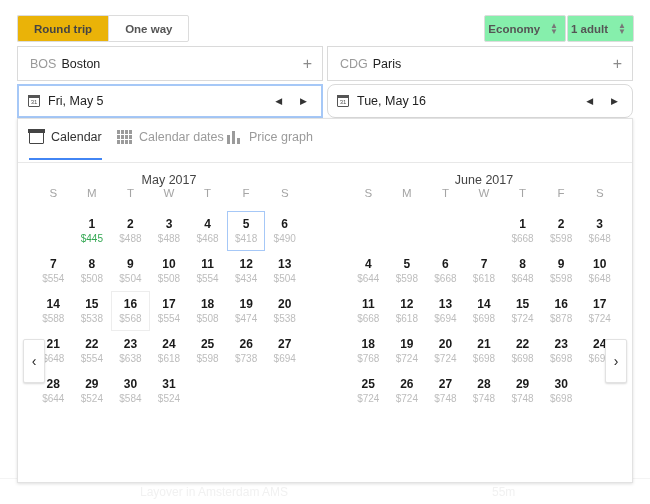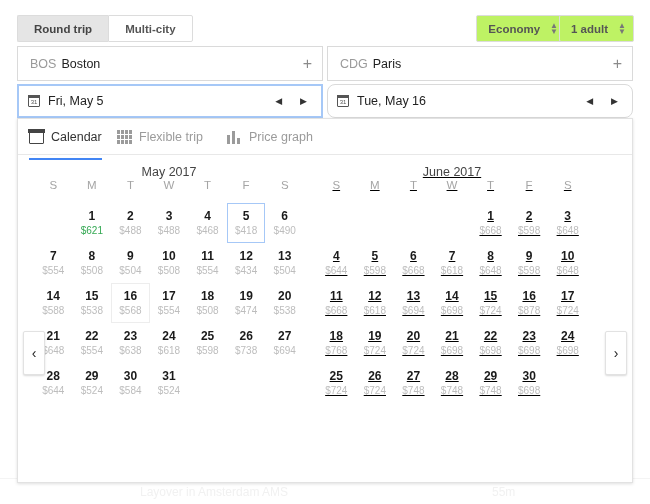--- a/index.html
+++ b/index.html
@@ -29,26 +29,26 @@
   .toolbar { position: absolute; left: 0; top: 0; width: 650px; height: 46px; }
   .seg-group { position: absolute; left: 17px; top: 15px; display: flex; }
   .seg {
     height: 27px; padding: 0 16px; line-height: 26px;
     border: 1px solid #dcdcdc; border-right: none;
     background: #fff; font-size: 11.5px; font-weight: bold; color: #555;
     white-space: nowrap; cursor: pointer;
   }
   .seg:first-child { border-radius: 2px 0 0 2px; }
   .seg:last-child { border-right: 1px solid #dcdcdc; border-radius: 0 2px 2px 0; }
-  .seg.active { background: #e5e5e5; color: #444; }
+  .seg.active { background: #eab308; color: #444; }
 
   .stepper {
     position: absolute; height: 27px; top: 15px;
-    border: 1px solid #dcdcdc; border-radius: 2px; background: #bef264;
-    display: flex; align-items: center; padding: 0 7px 0 11px;
+    border: 1px solid #dcdcdc; border-radius: 2px; background: #86efac;
+    display: flex; align-items: center; padding: 0 7px 0 3px;
     font-size: 11.5px; font-weight: bold; color: #555; cursor: pointer;
   }
   #cabin-stepper { right: 84px; }
   #pax-stepper { right: 16px; }
   .stepper .lbl { margin-right: 10px; white-space: nowrap; }
   .arrows { display: flex; flex-direction: column; line-height: 0; }
   .arrows span { font-size: 8px; color: #777; line-height: 6px; }
 
   
   .fields { position: absolute; left: 0; top: 46px; width: 640px; height: 35px; }
@@ -84,21 +84,21 @@
   }
   .date-nav { margin-left: auto; display: flex; gap: 18px; padding-right: 6px; }
   .date-nav span { font-size: 9px; color: #333; cursor: pointer; }
 
   
   .panel {
     position: absolute; left: 17px; top: 118px; width: 616px; height: 365px;
     background: #fff; border: 1px solid #e2e2e2;
     box-shadow: 0 1px 3px rgba(0,0,0,.13);
   }
-  .tabs { position: relative; height: 36px; border-bottom: 1px solid #e8e8e8; }
+  .tabs { position: relative; height: 44px; border-bottom: 1px solid #e8e8e8; }
   .tab {
     position: absolute; top: 11px; height: 29px; display: flex; align-items: flex-start;
     font-size: 12.5px; color: #9b9b9b; cursor: pointer; white-space: nowrap;
   }
   .tab.active { color: #333; }
   .tab .tlabel { line-height: 15px; }
   #tab-calendar { left: 11px; }
   #tab-flexible { left: 99px; }
   #tab-price { left: 209px; }
   .tab .underline {
@@ -115,21 +115,21 @@
   }
   .ticon.grid i { background: #9b9b9b; display: block; }
   
   .ticon.bars { display: flex; align-items: flex-end; gap: 2px; }
   .ticon.bars i { width: 3px; background: #9b9b9b; display: block; }
 
   
   .months { position: relative; height: 322px; padding-top: 10px; }
   .month { position: absolute; top: 10px; width: 270px; }
   #month-left { left: 16px; }
-  #month-right { left: 299px; text-decoration: underline; }
+  #month-right { left: 331px; }
   .month-title {
     text-align: center; font-size: 12.5px; color: #444; margin-bottom: 0;
   }
   .dow-row, .week-row { display: grid; grid-template-columns: repeat(7, 1fr); }
   .dow { text-align: center; font-size: 11.5px; color: #a5a5a5; padding-bottom: 12px; }
   .cell {
     height: 40px; display: flex; flex-direction: column;
     align-items: center; justify-content: center; cursor: pointer;
     border: 1px solid transparent;
   }
@@ -157,21 +157,21 @@
 <div id="app">
 
   <div class="bg-layover">
     <div class="lay-text">Layover in Amsterdam AMS</div>
     <div class="lay-dur">55m</div>
   </div>
 
   <div class="toolbar">
     <div class="seg-group">
       <div class="seg active">Round trip</div>
-      <div class="seg">Multi-city</div>
+      <div class="seg">One way</div>
     </div>
 
     <div class="stepper" id="cabin-stepper">
       <span class="lbl">Economy</span>
       <span class="arrows">
           <span>▲</span>
           <span>▼</span>
         </span>
     </div>
 
@@ -232,21 +232,21 @@
             <i></i>
             <i></i>
             <i></i>
             <i></i>
             <i></i>
             <i></i>
             <i></i>
             <i></i>
             <i></i>
           </span>
-        <span class="tlabel">Flexible trip</span>
+        <span class="tlabel">Calendar dates</span>
       </div>
       <div class="tab" id="tab-price">
         <span class="ticon bars">
             <i style="height:9px"></i>
             <i style="height:13px"></i>
             <i style="height:6px"></i>
           </span>
         <span class="tlabel">Price graph</span>
       </div>
     </div>
@@ -262,21 +262,21 @@
             <div class="dow">T</div>
             <div class="dow">W</div>
             <div class="dow">T</div>
             <div class="dow">F</div>
             <div class="dow">S</div>
           </div>
           <div class="week-row">
             <div class="cell empty"></div>
             <div class="cell">
               <div class="dnum">1</div>
-              <div class="dprice cheap">$621</div>
+              <div class="dprice cheap">$445</div>
             </div>
             <div class="cell">
               <div class="dnum">2</div>
               <div class="dprice">$488</div>
             </div>
             <div class="cell">
               <div class="dnum">3</div>
               <div class="dprice">$488</div>
             </div>
             <div class="cell">

